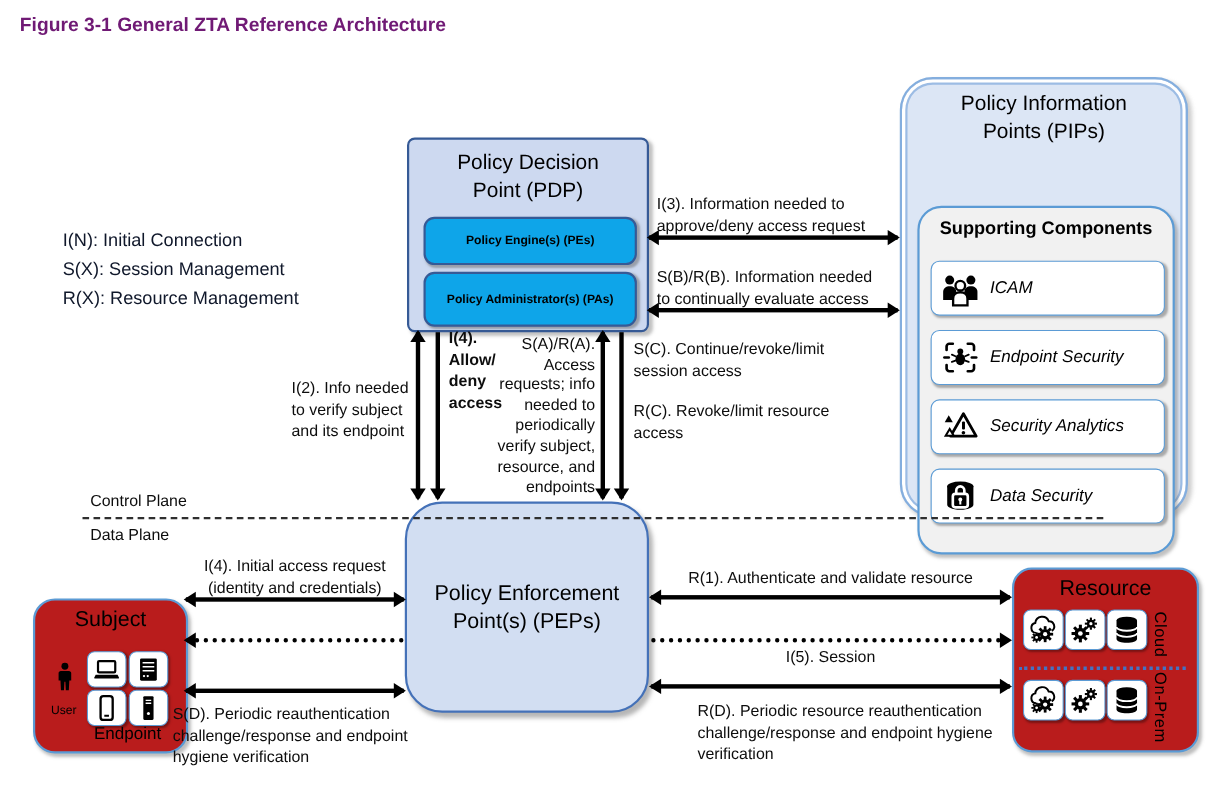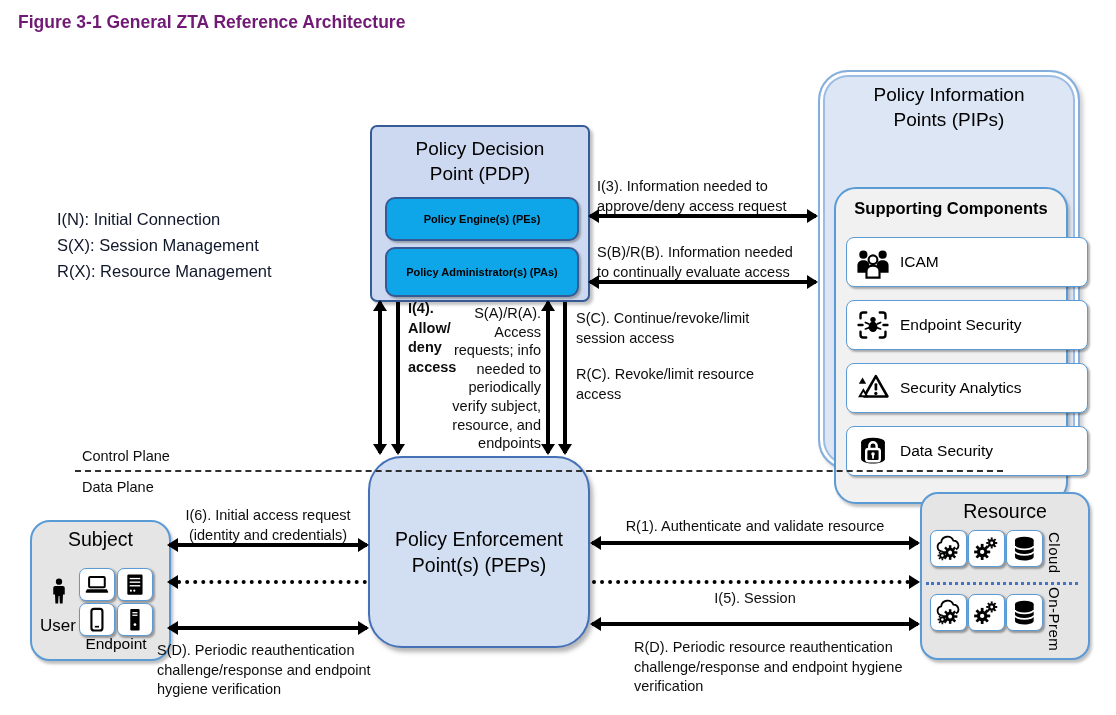--- a/index.html
+++ b/index.html
@@ -19,27 +19,27 @@
   .whitebox{position:absolute;background:#0ea5e9;border:2px solid #365a96;border-radius:10px;
     box-shadow:2px 2px 2px rgba(100,100,100,.5);display:flex;align-items:center;justify-content:center;
     text-align:center;font-size:11px;line-height:20px;font-weight:bold;}
 
   .pips{position:absolute;background:#dce6f5;border:2px solid #84aede;border-radius:30px;
     box-shadow:inset 0 0 0 3px #fff, inset 0 0 0 5px #9cbce4, 3px 3px 4px rgba(130,130,130,.4);z-index:3;}
   .pips .btitle{text-align:center;font-size:19px;line-height:25px;padding:10px 30px 0 30px;}
   .support{position:absolute;background:#f1f1f1;border:2.5px solid #5b9bd5;border-radius:22px;
     box-shadow:2px 3px 3px rgba(100,100,100,.4);}
   .support .stitle{text-align:center;font-size:16.5px;font-weight:600;padding-top:10px;}
-  .sitem{position:absolute;left:10px;width:242px;height:50px;background:#fff;border:1.5px solid #5b9bd5;
+  .sitem{position:absolute;left:10px;width:213px;height:50px;background:#fff;border:1.5px solid #5b9bd5;
     border-radius:8px;box-shadow:2px 2px 2px rgba(0,0,0,.3);display:flex;align-items:center;gap:10px;
-    font-size:15.5px;padding-left:9px;box-sizing:border-box;}
+    font-size:15.5px;padding-left:9px;box-sizing:border-box;font-style:italic;}
   .sitem svg{width:34px;height:34px;flex:0 0 34px;}
 
-  .graybox{position:absolute;background:#e5e5e5;border:2.5px solid #5b9bd5;border-radius:20px;
-    box-shadow:2px 3px 3px rgba(110,110,110,.45);z-index:3;}
+  .graybox{position:absolute;background:#b91c1c;border:2.5px solid #5b9bd5;border-radius:20px;
+    box-shadow:2px 3px 3px rgba(110,110,110,.45);z-index:3;margin-top:24px;}
   .graybox .btitle{text-align:center;font-size:19.5px;line-height:24px;padding-top:5px;}
 
   .pep{position:absolute;background:#d2def2;border:2px solid #4471b8;border-radius:34px;
     box-shadow:3px 4px 4px rgba(110,110,110,.5);display:flex;align-items:center;justify-content:center;
     text-align:center;font-size:19.5px;line-height:26px;z-index:3;}
 
   .tile{position:absolute;background:#fff;border:1.8px solid #5b9bd5;border-radius:7px;
     box-shadow:1.5px 1.5px 2px rgba(0,0,0,.35);display:flex;align-items:center;justify-content:center;}
   .tile svg{width:82%;height:82%;}
 
@@ -224,20 +224,23 @@
   <div class="harrow" style="left:590px;top:214px;width:226px;"></div>
   <div class="lbl" style="left:597px;top:243px;">S(B)/R(B). Information needed
 to continually evaluate access</div>
   <div class="harrow" style="left:590px;top:280px;width:226px;"></div>
 
   <div class="varrow" style="left:378px;top:302px;height:151px;"></div>
   <div class="varrow down-only" style="left:396px;top:302px;height:151px;"></div>
   <div class="varrow" style="left:546px;top:302px;height:151px;"></div>
   <div class="varrow down-only" style="left:563px;top:302px;height:151px;"></div>
 
+  <div class="lbl" style="left:265px;top:344px;">I(2). Info needed
+to verify subject
+and its endpoint</div>
   <div class="lbl" style="left:408px;top:299px;font-weight:bold;">I(4).
 Allow/
 deny
 access</div>
   <div class="lbl rt" style="left:437px;top:304px;width:104px;line-height:18.6px;">S(A)/R(A).
 Access
 requests; info
 needed to
 periodically
 verify subject,
@@ -250,21 +253,21 @@
 
   <div class="lbl" style="left:82px;top:447px;">Control Plane</div>
   <div class="plane-line"></div>
   <div class="lbl" style="left:82px;top:478px;">Data Plane</div>
 
   <div class="graybox" style="left:30px;top:520px;width:137px;height:137px;">
     <div class="btitle">Subject</div>
     <svg class="abs" style="left:14px;top:44px;width:26px;height:50px;" viewBox="0 0 24 24" preserveAspectRatio="xMidYMid meet">
         <use href="#sym-person"></use>
       </svg>
-    <div class="abs ctr" style="left:2px;top:94px;width:48px;font-size:17px;">User</div>
+    <div class="abs ctr" style="left:2px;top:94px;width:48px;font-size:11px;">User</div>
     <div class="tile" style="left:47px;top:46px;width:34px;height:31px;">
       <svg viewBox="0 0 24 24">
           <use href="#sym-laptop"></use>
         </svg>
     </div>
     <div class="tile" style="left:85px;top:46px;width:34px;height:31px;">
       <svg viewBox="0 0 24 24">
           <use href="#sym-server"></use>
         </svg>
     </div>
@@ -313,21 +316,21 @@
         </svg>
     </div>
     <div class="tile" style="left:84px;top:100px;width:35px;height:35px;">
       <svg viewBox="0 0 24 24">
           <use href="#sym-database"></use>
         </svg>
     </div>
     <div class="vtext" style="left:124px;top:92px;height:66px;">On-Prem</div>
   </div>
 
-  <div class="lbl ctr" style="left:170px;top:506px;width:196px;">I(6). Initial access request
+  <div class="lbl ctr" style="left:170px;top:506px;width:196px;">I(4). Initial access request
 (identity and credentials)</div>
   <div class="harrow" style="left:169px;top:543px;width:198px;"></div>
   <div class="harrow dotted head-left" style="left:169px;top:580px;width:198px;"></div>
   <div class="harrow" style="left:169px;top:626px;width:198px;"></div>
   <div class="lbl" style="left:157px;top:641px;">S(D). Periodic reauthentication
 challenge/response and endpoint
 hygiene verification</div>
 
   <div class="lbl ctr" style="left:592px;top:517px;width:326px;">R(1). Authenticate and validate resource</div>
   <div class="harrow" style="left:592px;top:541px;width:326px;"></div>

